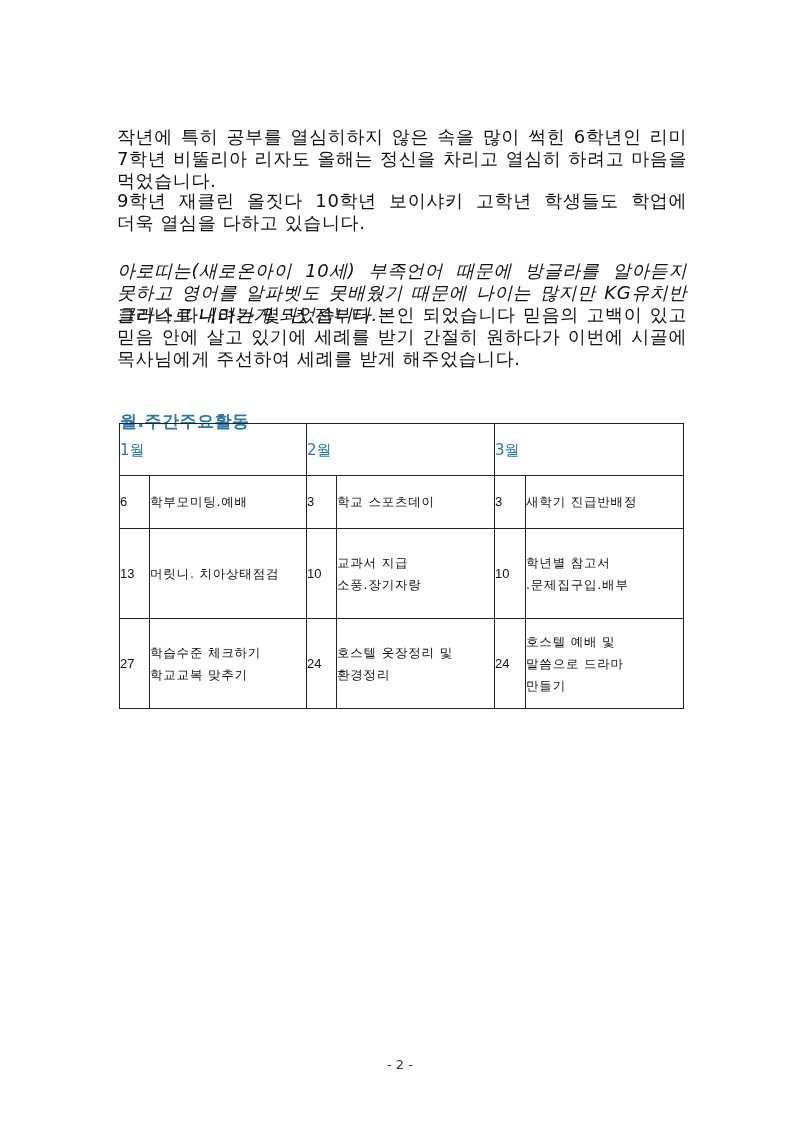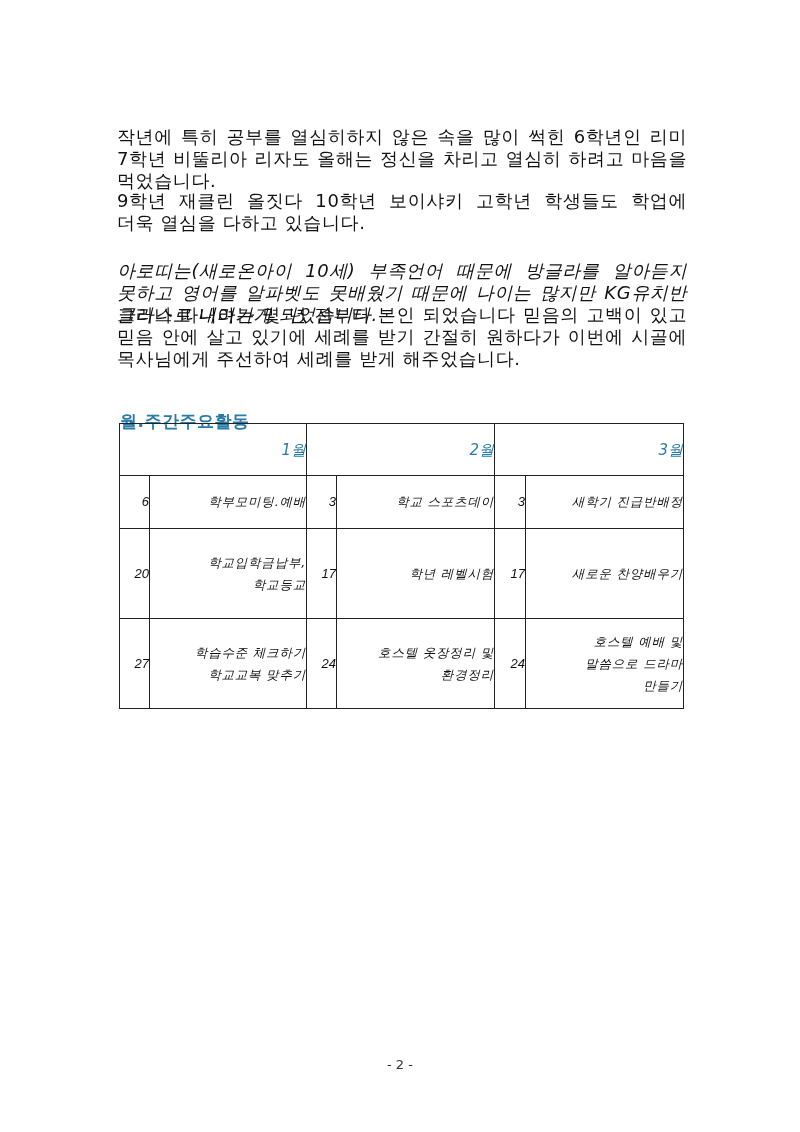--- a/index.html
+++ b/index.html
@@ -9,22 +9,22 @@
           line-height: 22px; letter-spacing: 0.6px; text-align: justify;
           text-align-last: left; margin: 0; word-break: keep-all; }
   .p1 { top: 126px; }
   .p2 { top: 190px; }
   .p3 { top: 260px; font-style: italic; }
   .p4 { top: 304px; }
   .section-title { position: absolute; left: 120px; top: 410px; font-size: 17px;
                    font-weight: bold; color: #2a7ca8; letter-spacing: 0.5px; margin: 0; }
   table.sched { position: absolute; left: 119px; top: 423px; width: 564px;
                 border-collapse: collapse; table-layout: fixed; font-size: 12.5px; }
-  table.sched td, table.sched th { border: 1px solid #222; text-align: right;
-                vertical-align: middle; padding: 0; line-height: 22px; font-style: italic; }
+  table.sched td, table.sched th { border: 1px solid #222; text-align: left;
+                vertical-align: middle; padding: 0; line-height: 22px; }
   table.sched th { font-weight: normal; color: #2a7ca8; font-size: 15px; height: 51px; }
   table.sched td.day { font-family: "Liberation Sans", sans-serif; font-size: 13px; }
   table.sched td.act { letter-spacing: 0.8px; white-space: pre-line; }
   .row1 td { height: 52px; }
   .rowN td { height: 89px; }
   .page-num { position: absolute; top: 1057px; left: 0; width: 800px; text-align: center;
               font-size: 13px; color: #333; }
 </style>
 </head>
 <body>
@@ -55,27 +55,28 @@
   <tbody>
     <tr class="row1">
       <td class="day">6</td>
       <td class="act">학부모미팅.예배</td>
       <td class="day">3</td>
       <td class="act">학교 스포츠데이</td>
       <td class="day">3</td>
       <td class="act">새학기 진급반배정</td>
     </tr>
     <tr class="rowN">
-      <td class="day">20</td>
-      <td class="act">학교입학금납부,
-학교등교</td>
-      <td class="day">17</td>
-      <td class="act">학년 레벨시험</td>
-      <td class="day">17</td>
-      <td class="act">새로운 찬양배우기</td>
+      <td class="day">13</td>
+      <td class="act">머릿니. 치아상태점검</td>
+      <td class="day">10</td>
+      <td class="act">교과서 지급
+소풍.장기자랑</td>
+      <td class="day">10</td>
+      <td class="act">학년별 참고서
+.문제집구입.배부</td>
     </tr>
     <tr class="rowN">
       <td class="day">27</td>
       <td class="act">학습수준 체크하기
 학교교복 맞추기</td>
       <td class="day">24</td>
       <td class="act">호스텔 옷장정리 및
 환경정리</td>
       <td class="day">24</td>
       <td class="act">호스텔 예배 및

